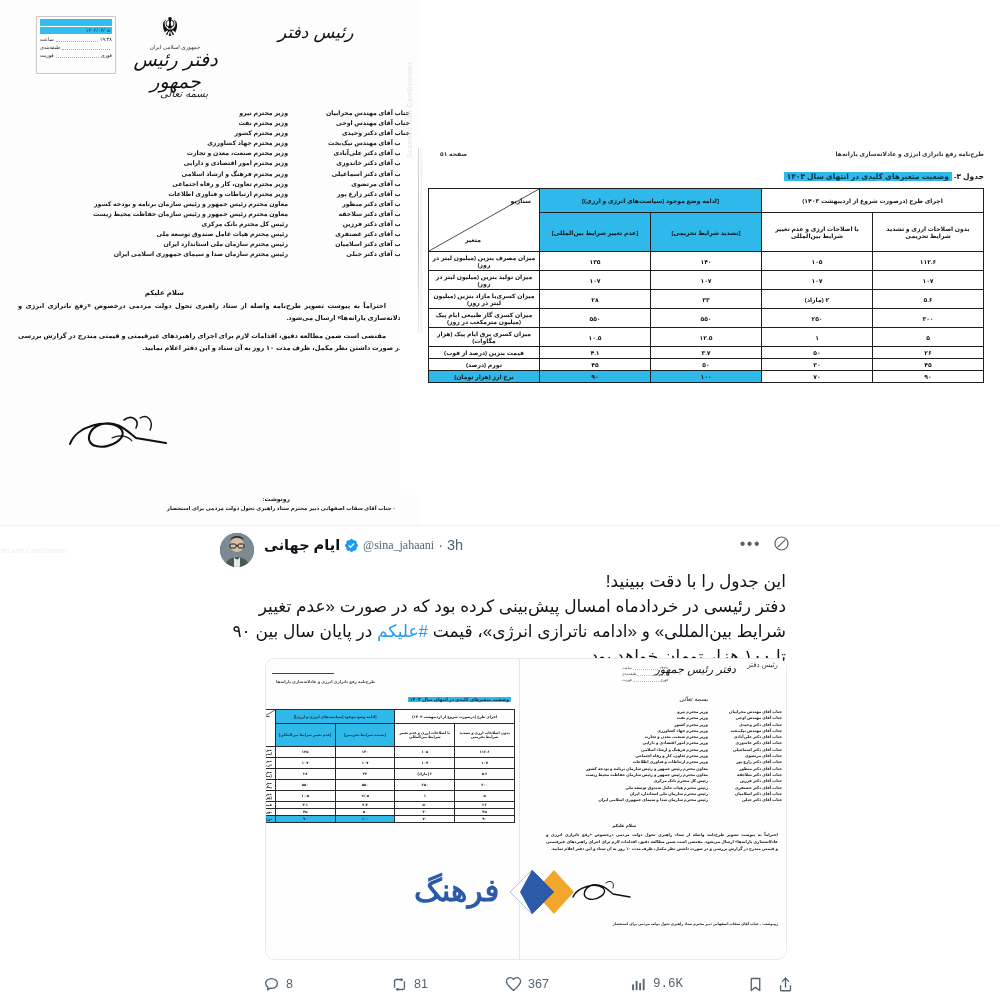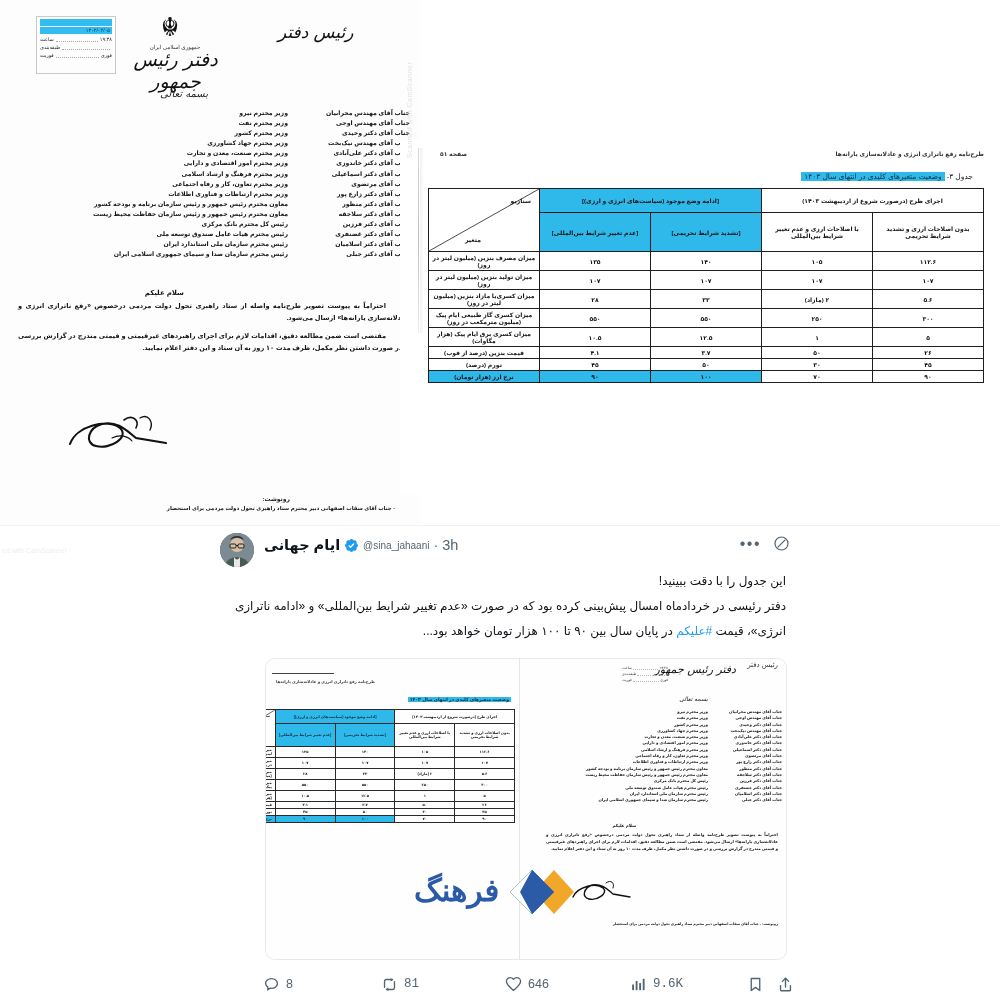--- a/index.html
+++ b/index.html
@@ -59,21 +59,21 @@
   #table-scan{position:absolute;left:400px;top:140px;width:600px;height:355px;background:#fff;}
   #scan-edge{position:absolute;left:18px;top:8px;width:1px;height:185px;
      background:linear-gradient(to bottom,#d8d8d8,#bdbdbd,#ededed);}
   #scan-edge2{position:absolute;left:20px;top:8px;width:3px;height:185px;
      background:linear-gradient(to right,#f2f2f2,#fafafa);}
   #wm-top{position:absolute;left:6px;top:18px;font-size:7px;color:#e2e2e2;
      transform:rotate(-90deg);transform-origin:left top;white-space:nowrap;letter-spacing:.5px;}
 
   #pagehead{position:absolute;right:16px;top:10px;font-size:6px;color:#333;font-weight:bold;}
   #pagenum{position:absolute;left:40px;top:10px;font-size:6px;color:#333;font-weight:bold;}
-  #tbl-caption{position:absolute;right:27px;top:32px;font-size:7.5px;font-weight:normal;color:#141414;}
+  #tbl-caption{position:absolute;right:16px;top:32px;font-size:7.5px;font-weight:bold;color:#141414;}
   #tbl-caption .hl{background:#2fb8ea;padding:0 3px;color:#0c3042;}
 
   table.keytbl{position:absolute;right:16px;top:48px;width:556px;
      border-collapse:collapse;direction:rtl;table-layout:fixed;}
   table.keytbl td,table.keytbl th{border:1px solid #1e1e1e;padding:2px 3px;
      font-size:6.1px;color:#141414;font-weight:bold;text-align:center;vertical-align:middle;}
   td.varcell{text-align:right;padding-right:6px;font-size:6.1px;width:210px;}
   .hlcell{background:#2fb8ea;color:#0c3042;}
   .diagcell{position:relative;height:58px;}
   .diagcell .sc{position:absolute;right:8px;top:8px;font-size:6.1px;}
@@ -87,29 +87,29 @@
   #wm-left{position:absolute;left:2px;top:22px;font-size:7px;color:#ededed;white-space:nowrap;}
 
   #tw-head{position:absolute;left:220px;top:8px;width:570px;height:34px;}
   #avatar{position:absolute;left:0;top:0;width:34px;height:34px;border-radius:50%;
      overflow:hidden;background:#5a6a72;}
   #avatar svg{display:block;}
   #tw-names{position:absolute;left:44px;top:4px;display:flex;align-items:center;gap:4px;
      direction:ltr;}
   #tw-dispname{font-size:14.5px;font-weight:bold;color:#0f1419;direction:rtl;}
   #verified{width:15px;height:15px;display:inline-block;}
-  #tw-handle{font-size:10px;color:#536471;}
+  #tw-handle{font-size:12px;color:#536471;font-family:Liberation Serif, serif;}
   #tw-dot{font-size:14.5px;color:#536471;}
   #tw-time{font-size:14.5px;color:#536471;}
   #tw-actions{position:absolute;right:0;top:2px;display:flex;align-items:center;gap:12px;}
   #grok-icon{width:17px;height:17px;}
   #more-icon{font-size:16px;color:#536471;letter-spacing:1.5px;line-height:10px;}
 
   #tw-text{position:absolute;left:230px;top:44px;width:556px;
-     direction:rtl;text-align:right;font-size:12px;line-height:25px;color:#0f1419;}
+     direction:rtl;text-align:right;font-size:17px;line-height:25px;color:#0f1419;}
   #tw-text a{color:#1d9bf0;text-decoration:none;}
 
   
   #tw-media{position:absolute;left:265px;top:133px;width:520px;height:300px;
      background:#fff;border:1px solid #e9e9e9;border-radius:10px;overflow:hidden;}
   #media-inner{position:absolute;inset:0;background:#fefefe;}
   #m-div{position:absolute;left:253px;top:0;width:1px;height:300px;background:#e6e6e6;}
 
   
   #mini-letter{position:absolute;right:0;top:0;width:250px;height:300px;}
@@ -153,21 +153,21 @@
   #fars-logo{position:absolute;left:148px;top:207px;width:160px;height:52px;}
   #fars-word{position:absolute;left:0;top:6px;font-size:31px;color:#2a5aa8;
      font-family:"DejaVu Serif",serif;font-weight:bold;direction:rtl;}
 
   
   #tw-stats{position:absolute;left:255px;top:447px;width:545px;height:24px;
      display:flex;align-items:center;direction:ltr;}
   .stat{display:flex;align-items:center;gap:6px;color:#536471;font-size:12.5px;}
   .stat svg{display:block;}
   #st-reply{position:absolute;left:8px;}
-  #st-rt{position:absolute;left:126px;font-family:Liberation Mono, monospace;}
+  #st-rt{position:absolute;left:136px;}
   #st-like{position:absolute;left:250px;}
   #st-view{position:absolute;left:375px;font-family:Liberation Mono, monospace;}
   #st-bm{position:absolute;left:492px;}
   #st-share{position:absolute;left:522px;}
 </style>
 </head>
 <body>
 
 <div id="top-region">
 
@@ -636,21 +636,21 @@
         <path fill="#536471" d="M13.6 3 17.6 5.3 13.6 7.6z"></path>
         <path fill="none" stroke="#536471" stroke-width="1.9" stroke-linecap="round" stroke-linejoin="round" d="M19 8v8.5a2.5 2.5 0 0 1-2.5 2.5H8"></path>
         <path fill="#536471" d="M10.4 21 6.4 18.7 10.4 16.4z"></path>
       </svg>
       <span>81</span>
     </div>
     <div class="stat" id="st-like">
       <svg width="17" height="17" viewBox="0 0 24 24">
           <path fill="none" stroke="#536471" stroke-width="1.9" d="M12 20.3 10.5 19C5.4 14.4 2 11.3 2 7.6 2 4.7 4.4 2.4 7.3 2.4c1.7 0 3.3.8 4.7 2.3 1.4-1.5 3-2.3 4.7-2.3 2.9 0 5.3 2.3 5.3 5.2 0 3.7-3.4 6.8-8.5 11.4z"></path>
         </svg>
-      <span>646</span>
+      <span>367</span>
     </div>
     <div class="stat" id="st-view">
       <svg width="17" height="17" viewBox="0 0 24 24">
         <rect x="3" y="12" width="2.6" height="8" fill="#536471"></rect>
         <rect x="8" y="7" width="2.6" height="13" fill="#536471"></rect>
         <rect x="13" y="10" width="2.6" height="10" fill="#536471"></rect>
         <rect x="18" y="4" width="2.6" height="16" fill="#536471"></rect>
       </svg>
       <span>9.6K</span>
     </div>

